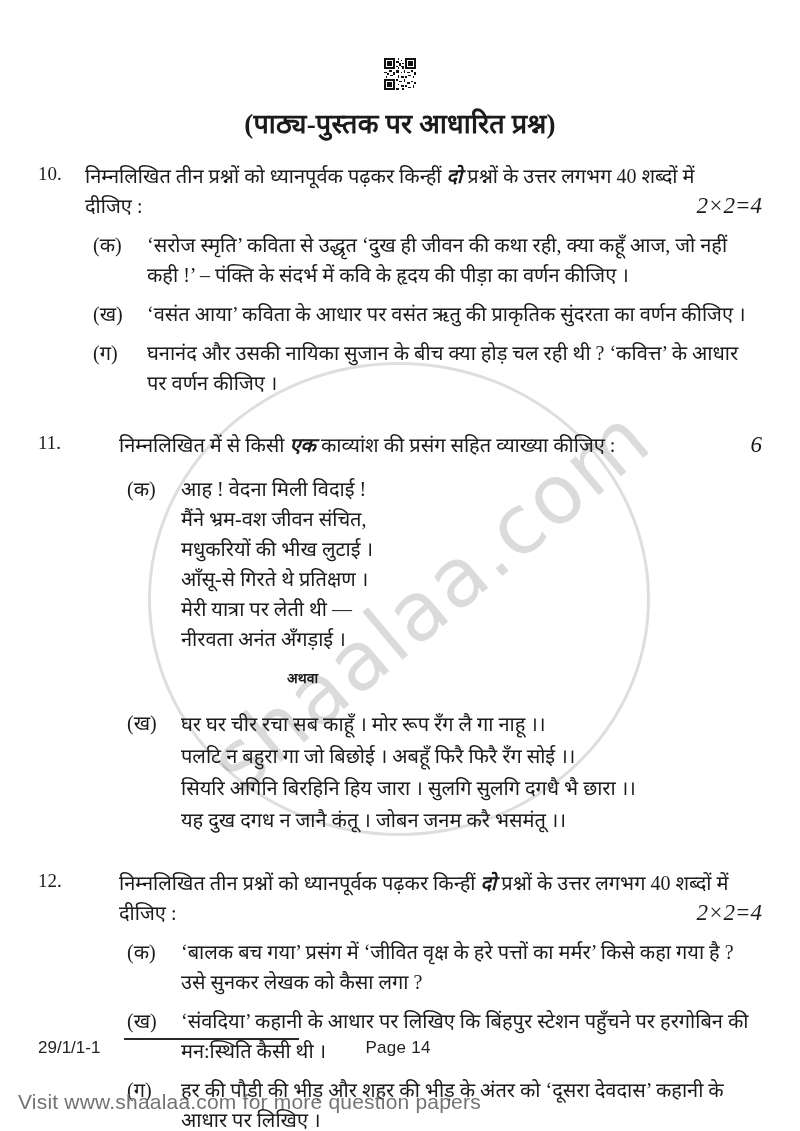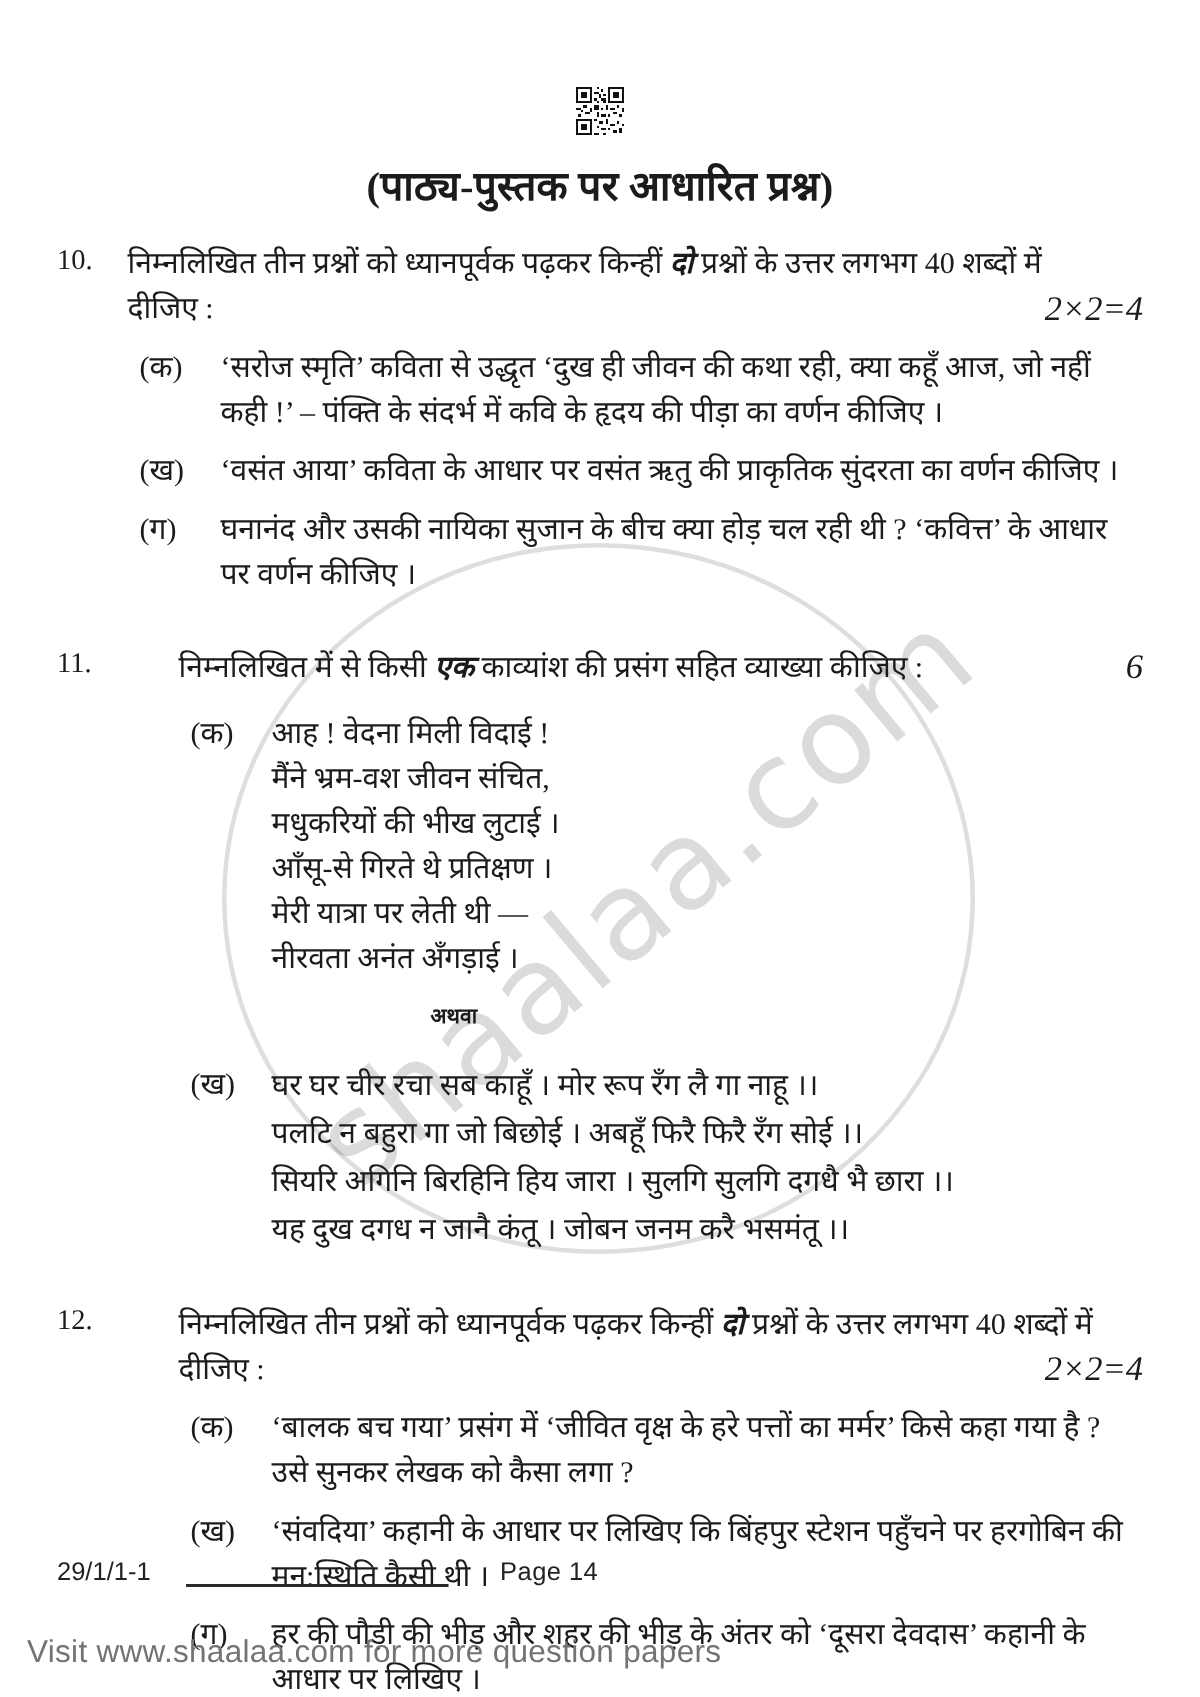--- a/index.html
+++ b/index.html
@@ -66,26 +66,26 @@
   .or-label {
     font-weight:bold; font-size:14px;
     width:fit-content; margin:10px 0 14px 168px;font-family:Liberation Serif, serif;
   }
 
   .emph { font-weight:bold; font-style:italic; }
 
   
   .footer {
     position:absolute; left:38px; right:38px; top:1038px; z-index:1;
-    display:flex; align-items:flex-end;
+    display:flex; align-items:flex-start;
     font-family:"Liberation Sans","DejaVu Sans",sans-serif;
     font-size:17px; color:#222;
   }
   .footer-rule { width:175px; height:2px; background:#2a2a2a; margin-left:24px; }
-  .footer-page { margin-left:34px; letter-spacing:0.3px; }
+  .footer-page { margin-left:66px; letter-spacing:0.3px; }
 
   .promo {
     position:absolute; left:18px; top:1090px; z-index:1;
     font-family:"Liberation Sans","DejaVu Sans",sans-serif;
     font-size:21px; color:#737373; letter-spacing:0.2px;
   }
 </style>
 </head>
 <body>
 

